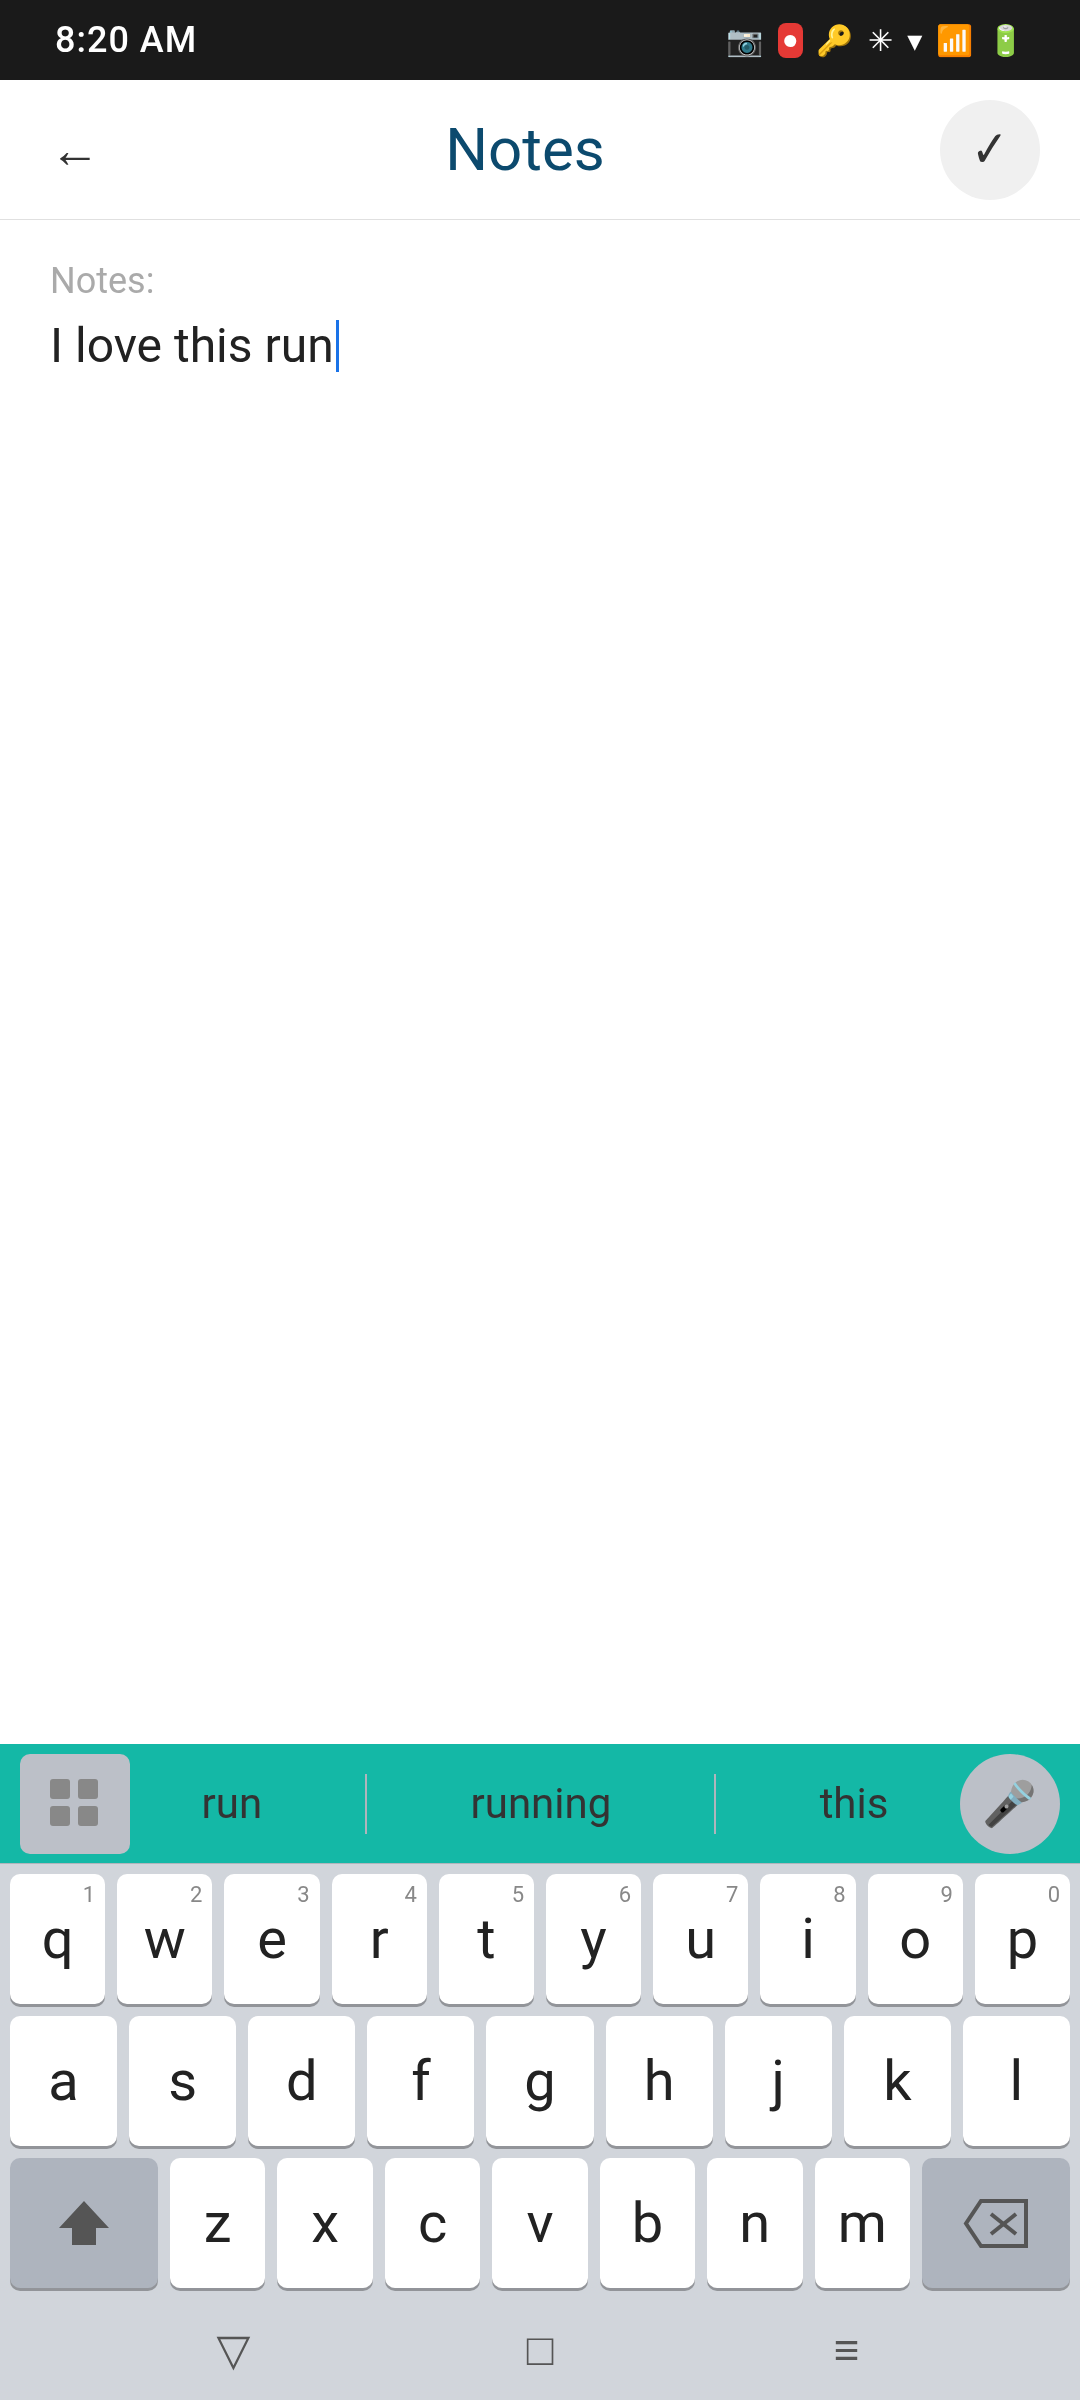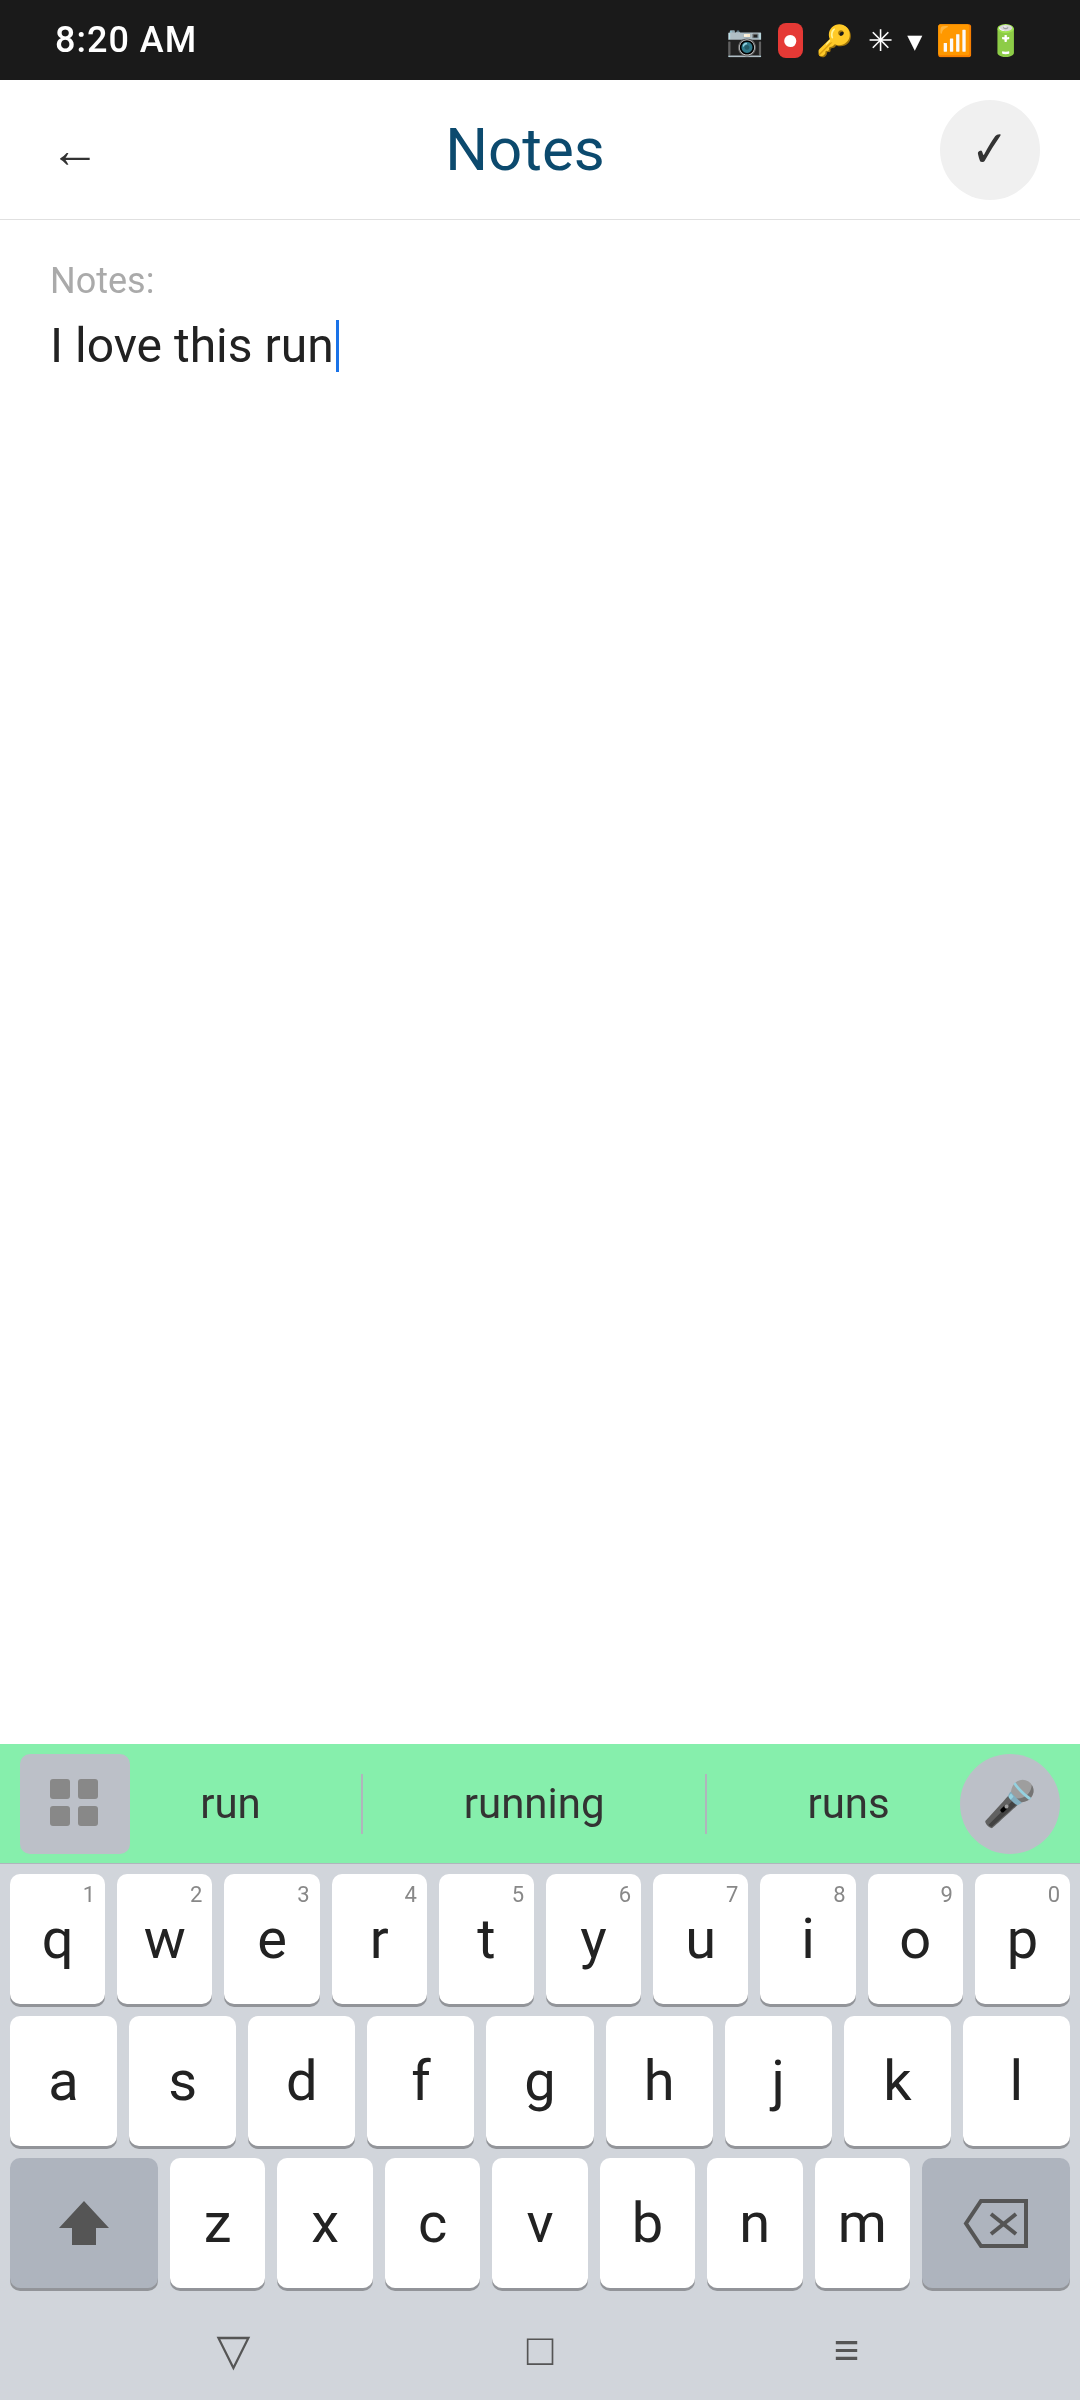--- a/index.html
+++ b/index.html
@@ -128,21 +128,21 @@
       bottom: 0;
       left: 0;
       width: 100%;
       background: #d1d5db;
     }
 
     
     .suggestions-row {
       width: 100%;
       height: 120px;
-      background: #86efac;
+      background: #14b8a6;
       display: flex;
       align-items: center;
       padding: 0 20px;
       gap: 0;
       border-bottom: 1px solid #b0b5bc;
     }
     .suggestion-icon-btn {
       width: 110px;
       height: 100px;
       background: #bcc0c8;
@@ -371,21 +371,21 @@
           <span></span>
           <span></span>
           <span></span>
       </div>
     </div>
     <div class="suggestions-words">
       <span class="suggestion-word">run</span>
       <div class="suggestion-divider"></div>
       <span class="suggestion-word">running</span>
       <div class="suggestion-divider"></div>
-      <span class="suggestion-word">runs</span>
+      <span class="suggestion-word">this</span>
     </div>
     <div class="suggestion-mic">
       <span class="mic-icon">🎤</span>
     </div>
   </div>
 
   <div class="key-rows">
 
     <div class="key-row">
       <div class="key key-letter">

